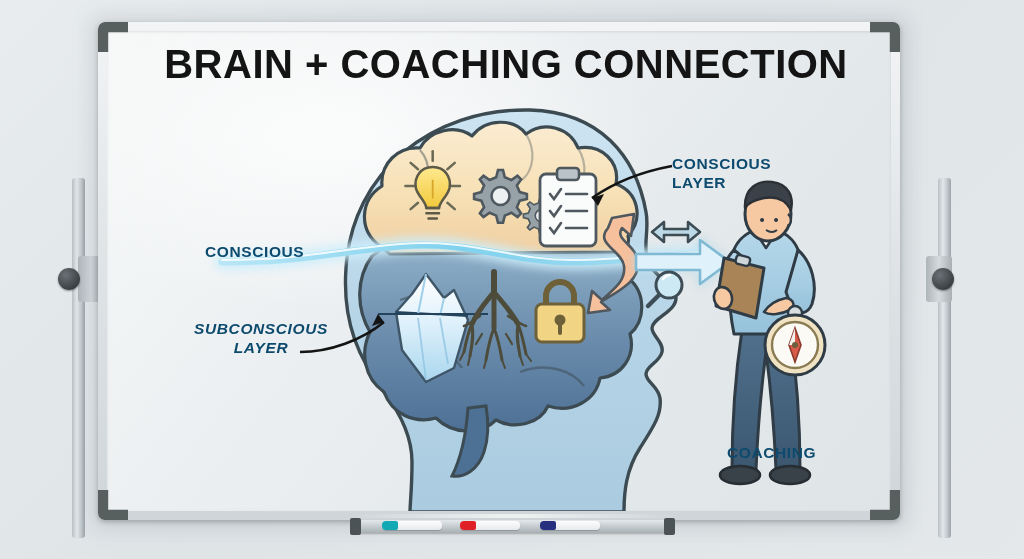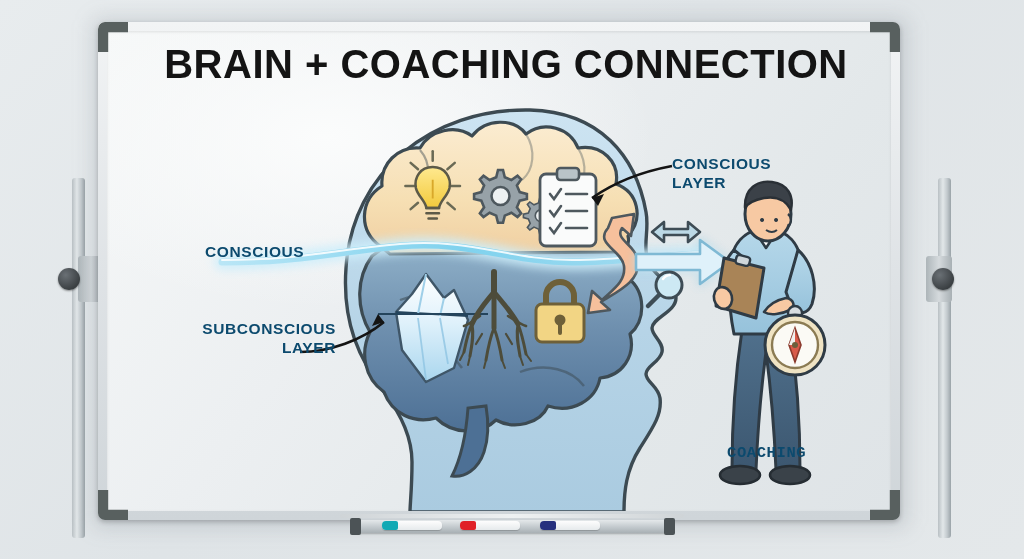--- a/index.html
+++ b/index.html
@@ -80,22 +80,22 @@
     left:0;right:12px;top:42px;text-align:center;
     font-size:40px;font-weight:bold;letter-spacing:.5px;color:#141414;
     font-family:"Liberation Sans",sans-serif;
   }
   .callout{
     font-size:15.5px;font-weight:bold;letter-spacing:.6px;color:#0c4a6e;
     line-height:1.22;white-space:pre-line;
   }
   #label-conscious-layer{left:672px;top:155px;text-align:left;}
   #label-conscious{left:205px;top:243px;}
-  #label-subconscious-layer{left:186px;top:320px;text-align:right;width:150px;}
-  #label-coaching{left:727px;top:444px;font-family:Liberation Mono, monospace;}
+  #label-subconscious-layer{left:186px;top:320px;text-align:center;width:150px;font-style:italic;}
+  #label-coaching{left:727px;top:444px;}
 
   svg{overflow:visible;}
   #art{left:0;top:0;width:1024px;height:559px;}
 </style>
 </head>
 <body>
 
 <div id="stage">
 
   <div class="abs post" id="post-left"></div>

